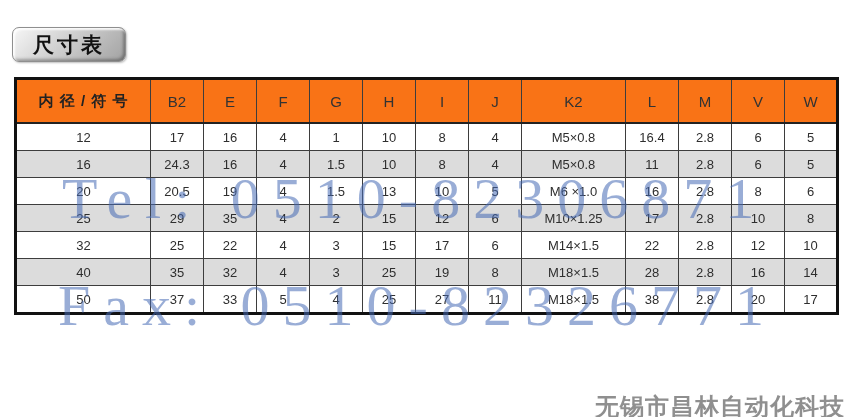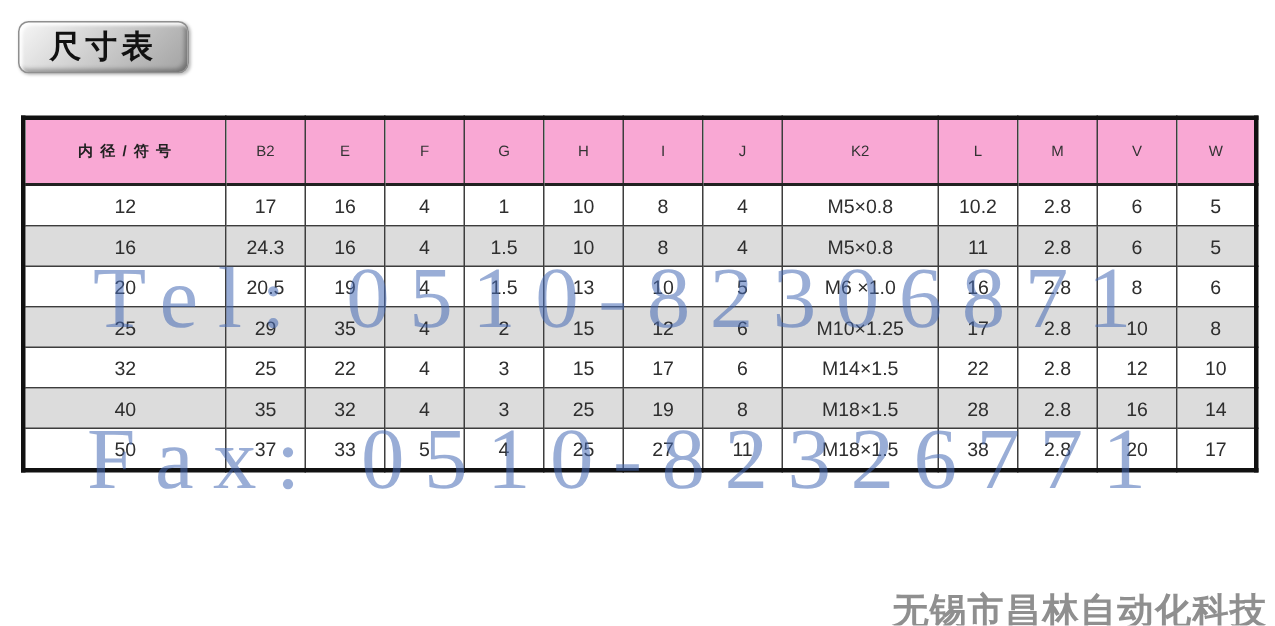--- a/index.html
+++ b/index.html
@@ -6,21 +6,21 @@
   body {
     width:850px; height:417px;
     background:#ffffff;
     font-family:"Liberation Sans", sans-serif;
     position:relative;
     overflow:hidden;
   }
 
   
   .badge {
-    position:absolute; left:12px; top:14px;
+    position:absolute; left:12px; top:27px;
     width:112px; height:33px;
     line-height:33px; text-align:center;
     font-size:21px; font-weight:bold; color:#111;
     letter-spacing:3px;
     border-radius:7px;
     background:linear-gradient(135deg,#f7f7f7 0%,#d4d4d4 40%,#a2a2a2 100%);
     border:1px solid #8f8f8f;
     box-shadow: inset 2px 2px 2px rgba(255,255,255,0.9),
                 inset -2px -2px 3px rgba(0,0,0,0.30),
                 1px 1px 2px rgba(0,0,0,0.25);
@@ -34,23 +34,23 @@
     table-layout:fixed;
     border:3px solid #111;
   }
   table.dim th, table.dim td {
     border:1px solid #3d3d3d;
     text-align:center; vertical-align:middle;
     padding:0; overflow:hidden; white-space:nowrap;
   }
   table.dim thead th {
     height:42px;
-    background:#f9a8d4;
+    background:#f97316;
     color:#333;
-    font-size:10px;
+    font-size:15px;
     font-weight:normal;
     border-bottom:2px solid #222;
   }
   table.dim thead th.first-col {
     font-weight:bold;
     color:#222;
     letter-spacing:1px;
   }
   table.dim tbody td {
     height:26px;
@@ -125,21 +125,21 @@
       <tr>
         <td>12</td>
         <td>17</td>
         <td>16</td>
         <td>4</td>
         <td>1</td>
         <td>10</td>
         <td>8</td>
         <td>4</td>
         <td>M5×0.8</td>
-        <td>10.2</td>
+        <td>16.4</td>
         <td>2.8</td>
         <td>6</td>
         <td>5</td>
       </tr>
       <tr class="alt">
         <td>16</td>
         <td>24.3</td>
         <td>16</td>
         <td>4</td>
         <td>1.5</td>

